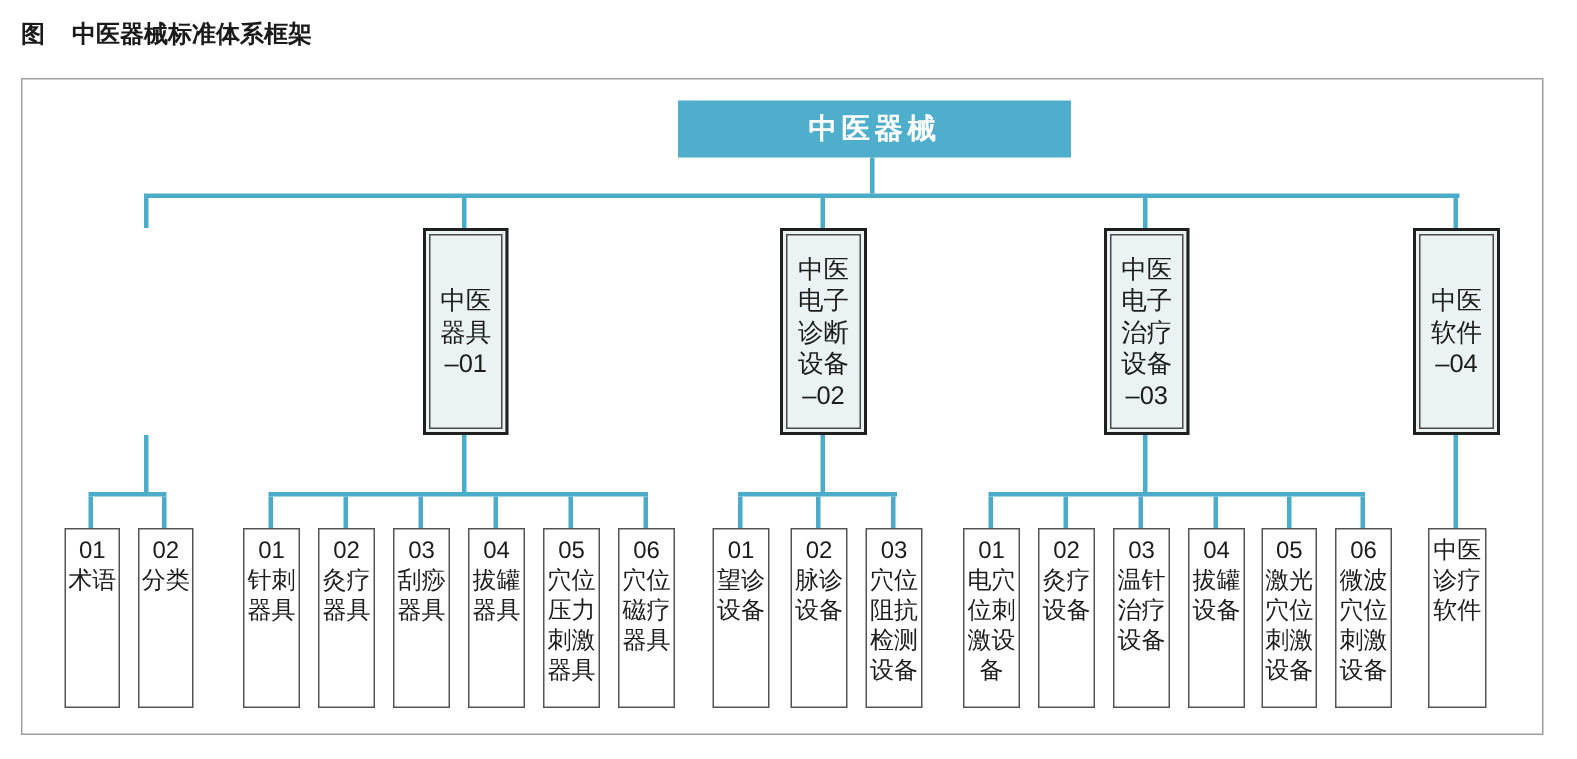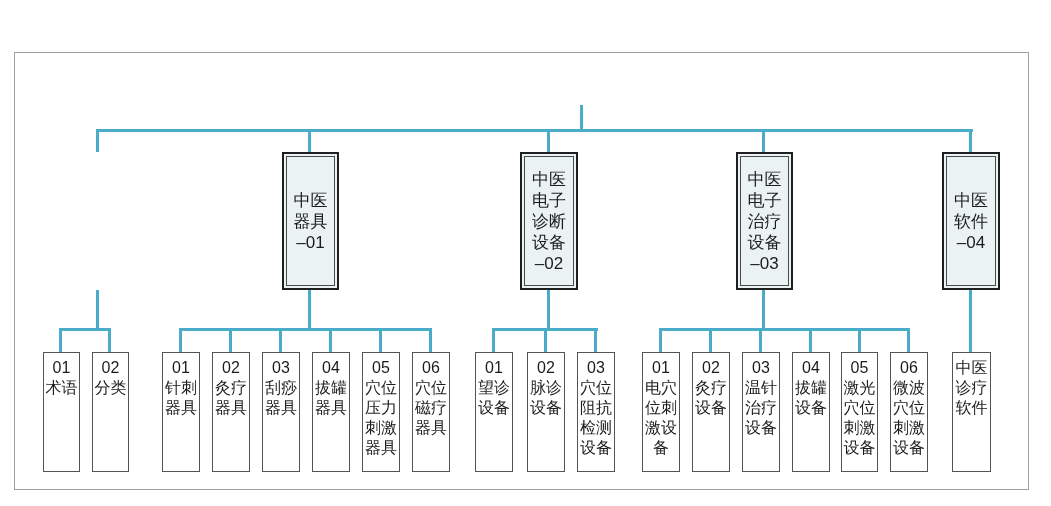--- a/index.html
+++ b/index.html
@@ -79,23 +79,27 @@
   .line {
     position: absolute;
     background: #4BACC9;
   }
 </style>
 </head>
 <body>
 
 <div class="canvas">
 
+  <div class="fig-title">
+    <span class="fig-label">图</span><span>中医器械标准体系框架</span>
+  </div>
 
   <div class="frame"></div>
 
+  <div class="root-node">中医器械</div>
 
   <div class="line" style="left:580px;top:105px;width:3px;height:24px;"></div>
   <div class="line" style="left:96px;top:129px;width:877px;height:3px;"></div>
   <div class="line" style="left:96px;top:132px;width:3px;height:20px;"></div>
   <div class="line" style="left:308px;top:132px;width:3px;height:20px;"></div>
   <div class="line" style="left:547px;top:132px;width:3px;height:20px;"></div>
   <div class="line" style="left:762px;top:132px;width:3px;height:20px;"></div>
   <div class="line" style="left:969px;top:132px;width:3px;height:20px;"></div>
 
   <div class="branch-node" style="left:282px;width:57px;">中医

